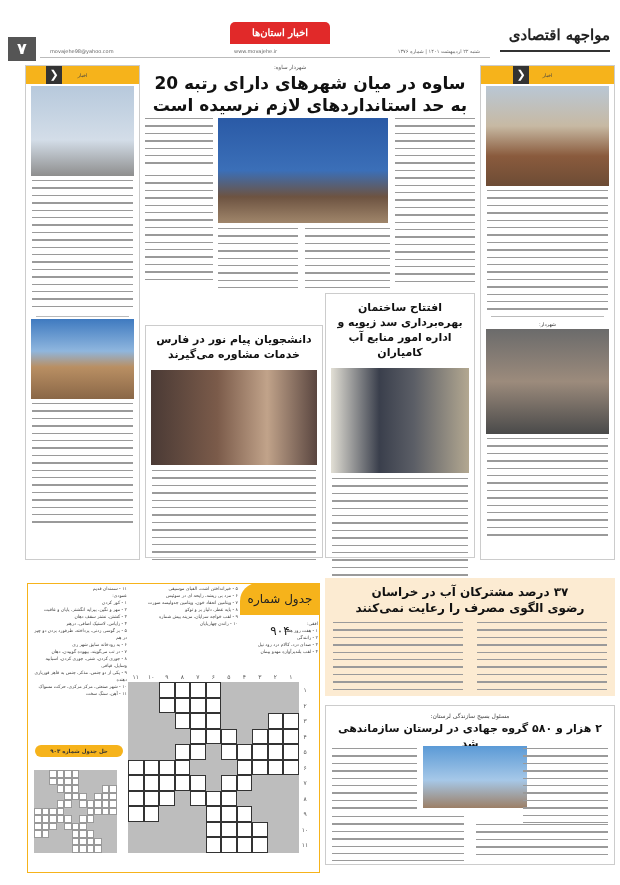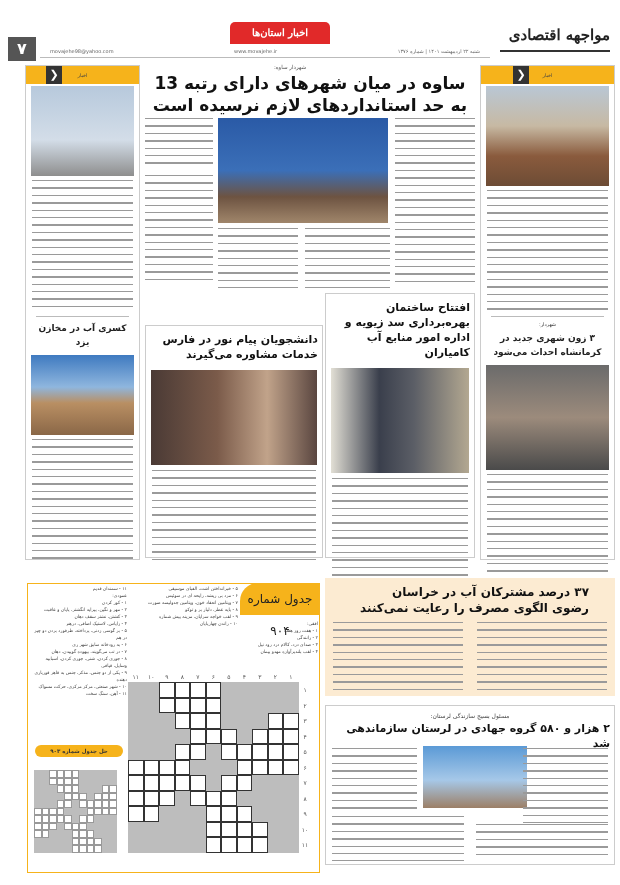--- a/index.html
+++ b/index.html
@@ -7,21 +7,21 @@
 .abs{position:absolute}
 .hdr-logo{left:500px;top:12px;width:110px;height:40px;font-family:"DejaVu Serif",serif;font-size:15px;font-weight:bold;color:#222;text-align:right;border-bottom:2px solid #333;padding-top:14px}
 .hdr-band{left:230px;top:22px;width:100px;height:22px;background:#e12929;color:#fff;border-radius:5px 5px 0 0;font-size:10px;font-weight:bold;text-align:center;line-height:22px;font-family:"DejaVu Serif",serif}
 .hdr-line{left:40px;top:44px;width:450px;height:14px;border-bottom:1px solid #bbb;font-size:5px;color:#666;direction:ltr;display:flex;justify-content:space-between;align-items:center;padding:0 10px}
 .pagenum{left:8px;top:37px;width:28px;height:24px;background:#555;color:#fff;font-size:16px;font-weight:bold;text-align:center;line-height:24px}
 .box{border:1px solid #ccc;background:#fff}
 .kicker{height:18px;background:#f6b31b;display:flex;align-items:center;justify-content:center;font-size:5px;color:#444;position:relative}
 .kicker .arrow{position:absolute;left:32px;top:0;width:16px;height:18px;background:#333;color:#fff;font-size:11px;line-height:18px;text-align:center}
 .h-sm{font-size:9px;font-weight:bold;text-align:center;line-height:14px;color:#222;padding:4px 6px}
 .h-lg{font-size:17px;font-weight:900;text-align:center;line-height:22px;color:#111}
-.h-md{font-size:11px;font-weight:900;line-height:15px;color:#111}
+.h-md{font-size:11px;font-weight:900;text-align:center;line-height:15px;color:#111}
 .img{background:linear-gradient(160deg,#7a8fa8,#c1b3a0 50%,#8d6e57)}
 .txt{font-size:4.5px;line-height:7.4px;color:#555;text-align:justify;overflow:hidden}
 .txtlines{background:repeating-linear-gradient(to bottom,#9a9a9a 0,#9a9a9a 1.4px,transparent 1.4px,transparent 7.4px)}
 .cream{background:#fcebd2}
 .cw-title{left:240px;top:583px;width:80px;height:32px;background:#f6b31b;border-radius:18px 0 0 0;font-size:12px;font-weight:400;color:#222;text-align:center;line-height:32px}
 .grid{display:grid;grid-template-columns:repeat(11,15.5px);grid-auto-rows:15.5px;background:#bdbdbd;direction:ltr}
 .cell{border:0.5px solid transparent}
 .cell.w{background:#fff;border:0.5px solid #333}
 .num{font-size:6px;color:#555;text-align:center}
 .sgrid{display:grid;grid-template-columns:repeat(11,7.5px);grid-auto-rows:7.5px;background:#bdbdbd;direction:ltr}
@@ -42,27 +42,26 @@
 
 <div class="abs box" style="left:480px;top:65px;width:135px;height:495px">
   <div class="kicker">
     <span class="arrow">❮</span>
     <span>اخبار</span>
   </div>
   <div class="img" style="margin:2px 5px;height:100px;background:linear-gradient(180deg,#b9c7d5 0,#c7b9a3 40%,#8a5b3d 70%,#6d4c35)"></div>
   <div class="txt txtlines" style="margin:4px 6px;height:120px"></div>
   <div style="border-top:1px solid #bbb;margin:6px 10px 0"></div>
   <div style="font-size:5px;text-align:center;margin-top:4px">شهردار:</div>
-  <div class="h-sm">۳ زون شهری جدید در کرمانشاه احداث می‌شود</div>
   <div class="img" style="margin:2px 5px;height:105px;background:linear-gradient(180deg,#6b6b6b,#9c8b7c 50%,#4a4a4a)"></div>
   <div class="txt txtlines" style="margin:4px 6px;height:100px"></div>
 </div>
 
 <div class="abs" style="left:240px;top:64px;width:100px;font-size:5.5px;text-align:center;color:#555">شهردار ساوه:</div>
-<div class="abs h-lg" style="left:150px;top:72px;width:320px">ساوه در میان شهرهای دارای رتبه 13 به حد استانداردهای لازم نرسیده است</div>
+<div class="abs h-lg" style="left:150px;top:72px;width:320px">ساوه در میان شهرهای دارای رتبه 20 به حد استانداردهای لازم نرسیده است</div>
 <div class="abs img" style="left:218px;top:118px;width:170px;height:105px;background:linear-gradient(180deg,#2a5aa6 0,#3b6fb8 50%,#6d5341 75%,#a0866b)"></div>
 <div class="abs txt txtlines" style="left:395px;top:118px;width:80px;height:170px"></div>
 <div class="abs txt txtlines" style="left:145px;top:118px;width:68px;height:50px"></div>
 <div class="abs txt txtlines" style="left:218px;top:228px;width:80px;height:60px"></div>
 <div class="abs txt txtlines" style="left:145px;top:175px;width:68px;height:110px"></div>
 <div class="abs txt txtlines" style="left:305px;top:228px;width:85px;height:60px"></div>
 
 <div class="abs box" style="left:325px;top:293px;width:150px;height:265px">
   <div class="h-md" style="padding:6px 4px">افتتاح ساختمان بهره‌برداری سد زیویه و اداره امور منابع آب کامیاران</div>
   <div class="img" style="margin:2px 5px;height:105px;background:linear-gradient(90deg,#e2dfd5 0,#3a3f4c 35%,#5b5e66 60%,#b3a891)"></div>
@@ -76,21 +75,20 @@
 </div>
 
 <div class="abs box" style="left:25px;top:65px;width:115px;height:495px">
   <div class="kicker">
     <span class="arrow" style="left:20px">❮</span>
     <span>اخبار</span>
   </div>
   <div class="img" style="margin:2px 5px;height:90px;background:linear-gradient(180deg,#b7c9dc,#d3dde8 60%,#8e8e8e)"></div>
   <div class="txt txtlines" style="margin:4px 6px;height:130px"></div>
   <div style="border-top:1px solid #bbb;margin:6px 10px 0"></div>
-  <div class="h-sm">کسری آب در مخازن یزد</div>
   <div class="img" style="margin:2px 5px;height:80px;background:linear-gradient(180deg,#3f7ac0 0,#8fb6de 40%,#b98f63 60%,#8a6747)"></div>
   <div class="txt txtlines" style="margin:4px 6px;height:120px"></div>
 </div>
 
 <div class="abs cream" style="left:325px;top:578px;width:290px;height:118px">
   <div class="h-md" style="padding:6px 26px;font-size:12px;line-height:16px">۳۷ درصد مشترکان آب در خراسان رضوی الگوی مصرف را رعایت نمی‌کنند</div>
   <div class="txt txtlines" style="position:absolute;right:8px;top:44px;width:130px;height:70px"></div>
   <div class="txt txtlines" style="position:absolute;left:8px;top:44px;width:130px;height:70px"></div>
 </div>
 

